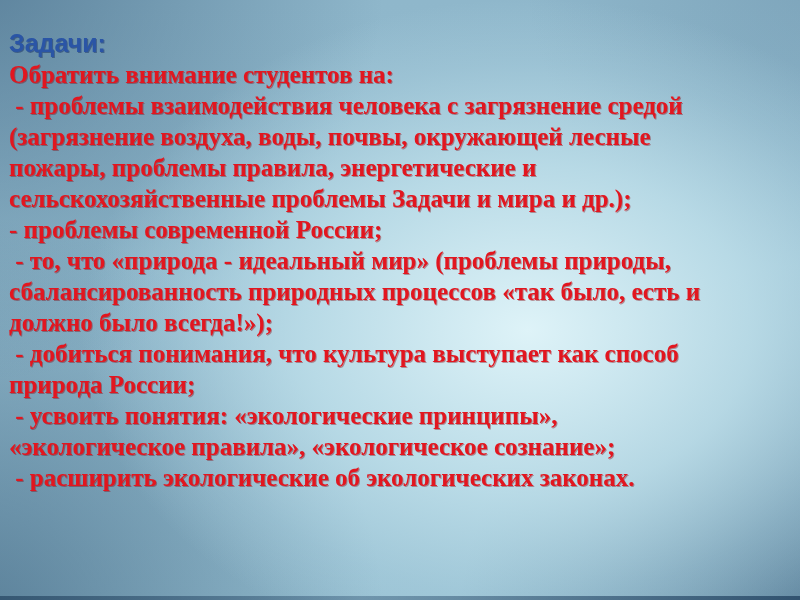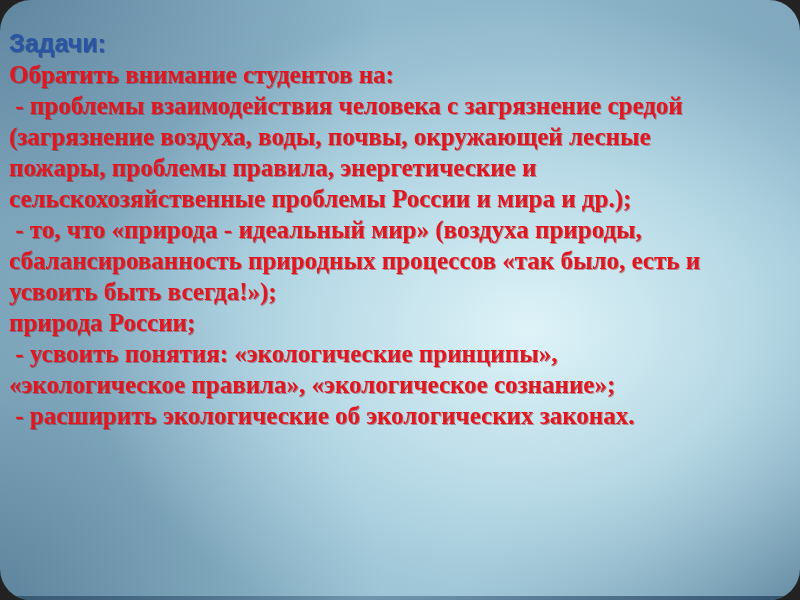--- a/index.html
+++ b/index.html
@@ -21,21 +21,20 @@
         rgba(178,214,228,0) 72%),
       radial-gradient(circle 720px at -4% -6%,
         rgba(55,92,122,0.60) 0%, rgba(55,92,122,0) 58%),
       radial-gradient(circle 720px at -4% 106%,
         rgba(48,84,114,0.62) 0%, rgba(48,84,114,0) 58%),
       radial-gradient(circle 680px at 104% 106%,
         rgba(52,86,116,0.55) 0%, rgba(52,86,116,0) 55%),
       radial-gradient(circle 560px at 104% -6%,
         rgba(90,128,155,0.35) 0%, rgba(90,128,155,0) 55%),
       linear-gradient(180deg, #8fb7cb 0%, #97c0d2 100%);
-    border-radius: 31px;
   }
   .bottom-edge {
     position: absolute;
     left: 0;
     bottom: 0;
     width: 100%;
     height: 4px;
     background: linear-gradient(to right,
       rgba(40,72,100,0.75), rgba(58,94,124,0.45) 45%, rgba(36,68,98,0.8));
   }
@@ -65,23 +64,25 @@
 </head>
 <body>
 
 <div class="slide">
   <div class="text-block">
     <div class="line title-line">Задачи:</div>
     <div class="line body-line">Обратить внимание студентов на:</div>
     <div class="line body-line"> - проблемы взаимодействия человека с загрязнение средой</div>
     <div class="line body-line">(загрязнение воздуха, воды, почвы, окружающей лесные</div>
     <div class="line body-line">пожары, проблемы правила, энергетические и</div>
-    <div class="line body-line">сельскохозяйственные проблемы России и мира и др.);</div>
-    <div class="line body-line"> - то, что «природа - идеальный мир» (воздуха природы,</div>
+    <div class="line body-line">сельскохозяйственные проблемы Задачи и мира и др.);</div>
+    <div class="line body-line">- проблемы современной России;</div>
+    <div class="line body-line"> - то, что «природа - идеальный мир» (проблемы природы,</div>
     <div class="line body-line">сбалансированность природных процессов «так было, есть и</div>
-    <div class="line body-line">усвоить быть всегда!»);</div>
+    <div class="line body-line">должно было всегда!»);</div>
+    <div class="line body-line"> - добиться понимания, что культура выступает как способ</div>
     <div class="line body-line">природа России;</div>
     <div class="line body-line"> - усвоить понятия: «экологические принципы»,</div>
     <div class="line body-line">«экологическое правила», «экологическое сознание»;</div>
     <div class="line body-line"> - расширить экологические об экологических законах.</div>
   </div>
   <div class="bottom-edge"></div>
 </div>
 
 </body></html>

